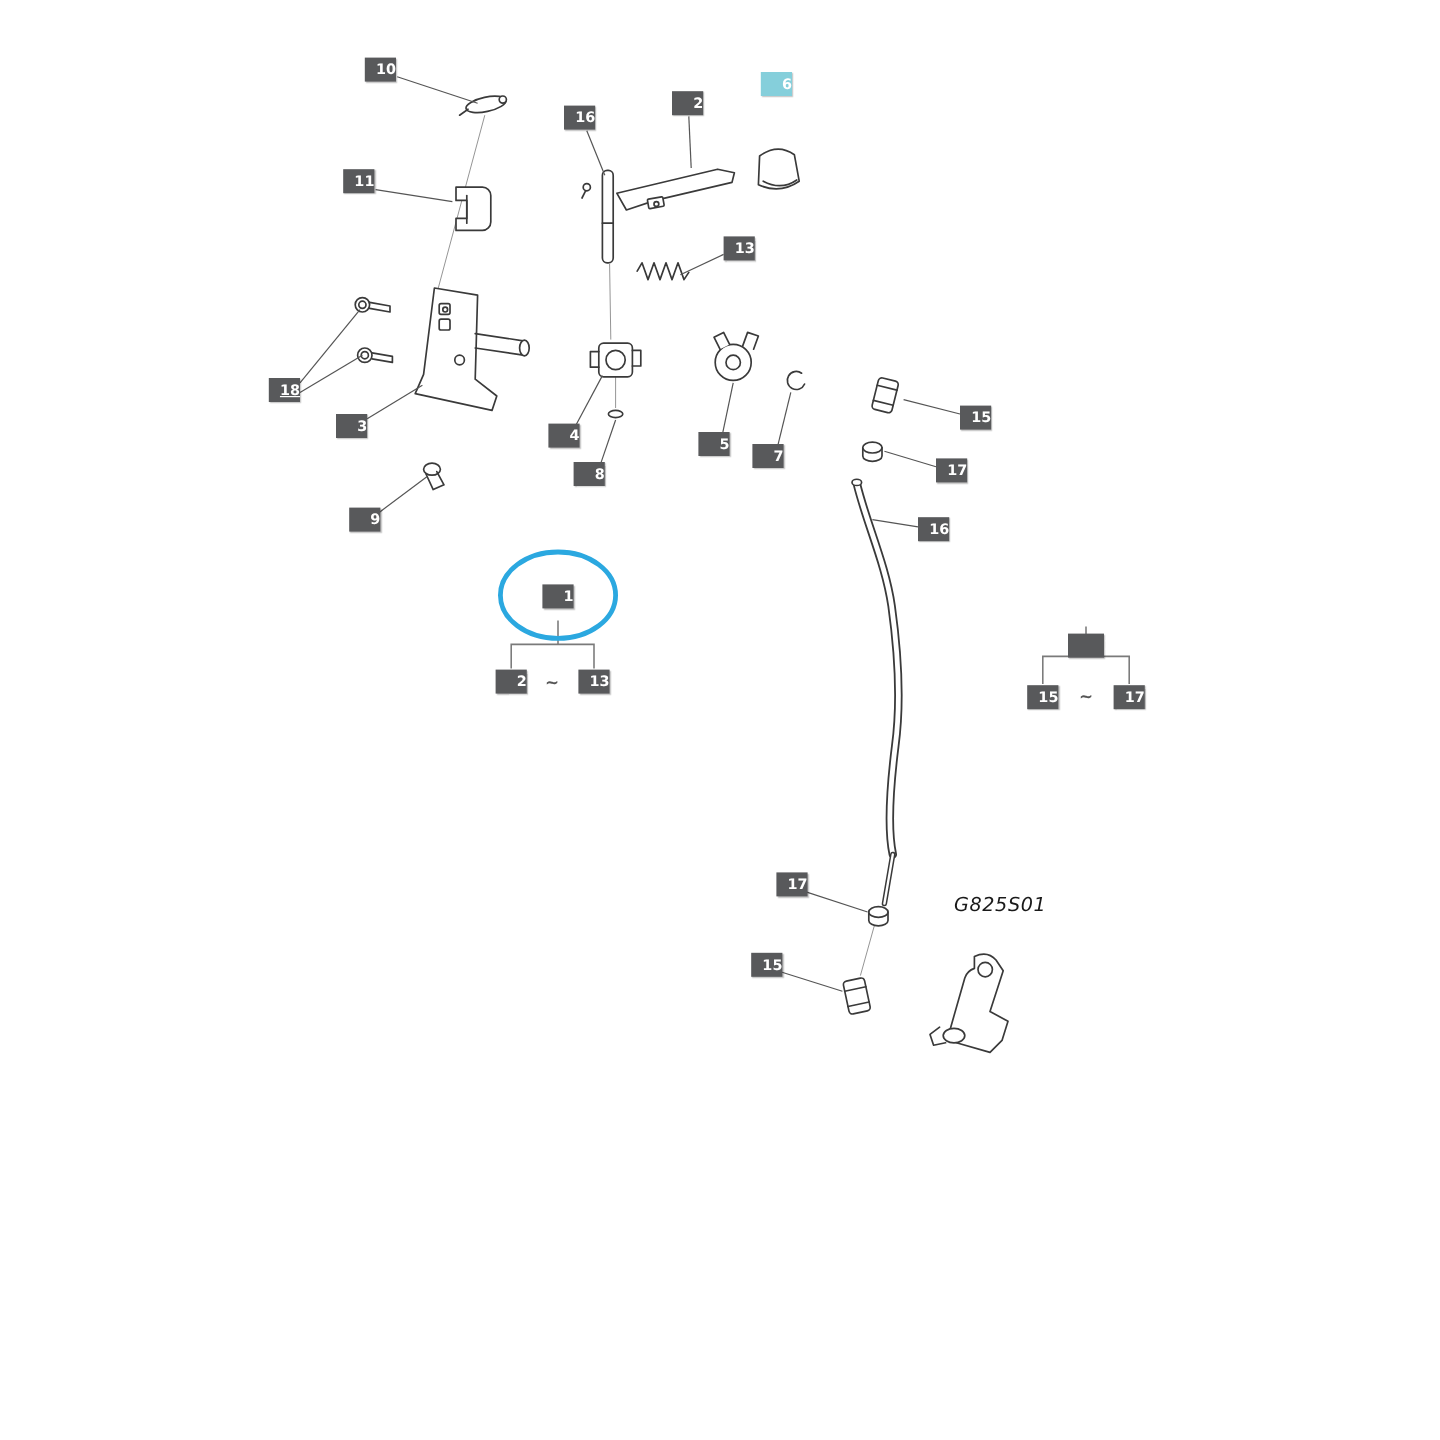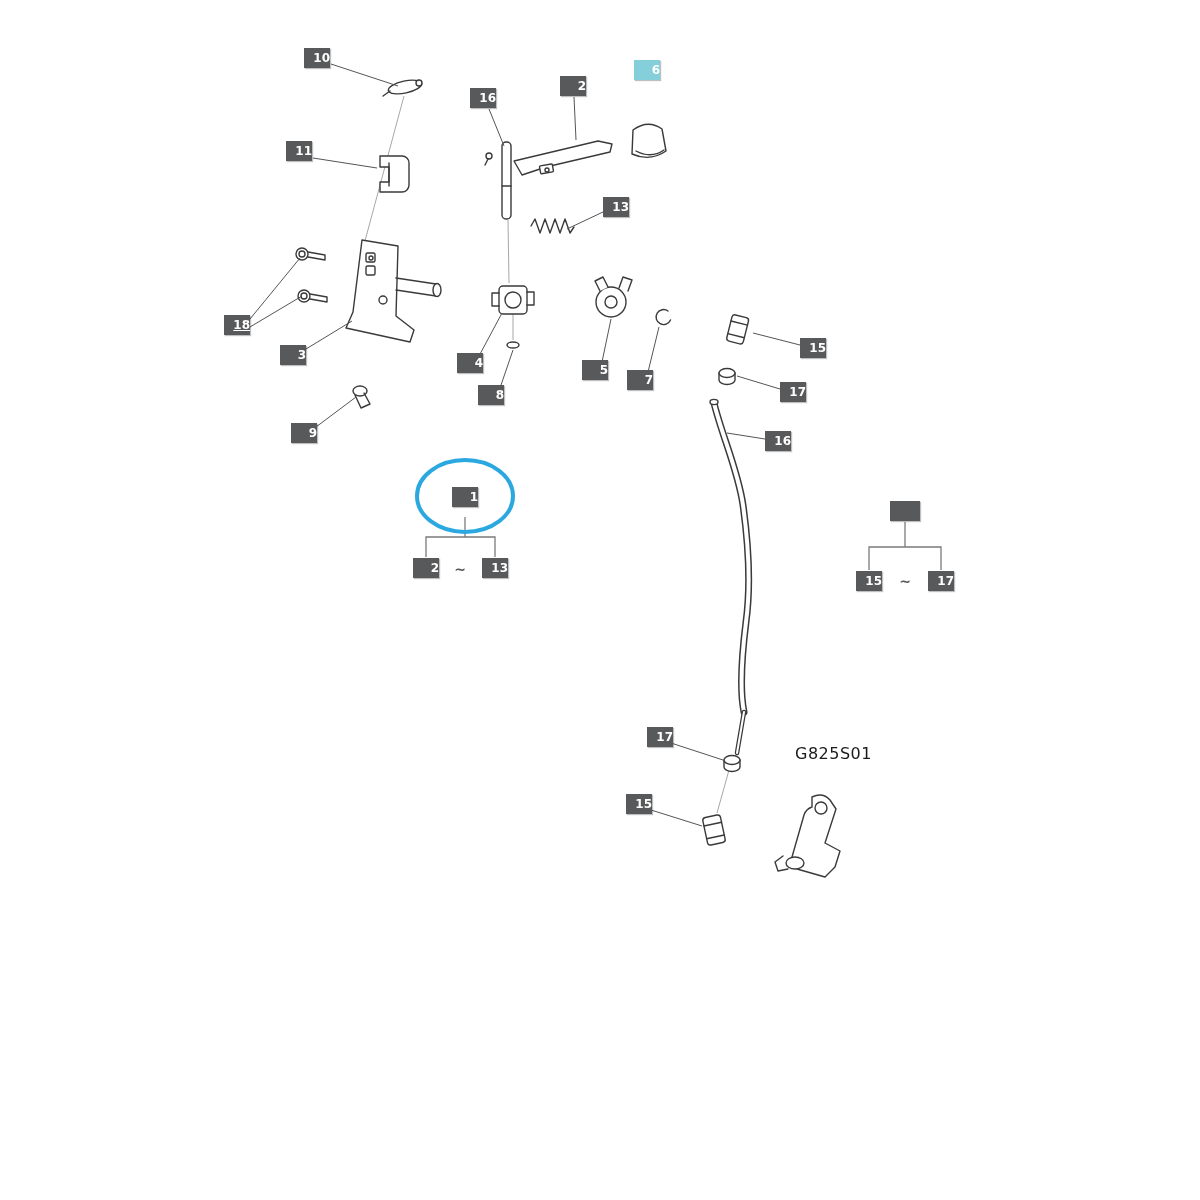--- a/index.html
+++ b/index.html
@@ -16,21 +16,21 @@
     box-shadow:1px 1px 1px rgba(0,0,0,0.25);
     cursor:pointer;user-select:none;
   }
   .plabel.hl{background:#85cfdb;}
   .tilde{
     position:absolute;transform:translate(-50%,-50%);
     color:#555;font-size:14px;font-weight:bold;
   }
   .code-text{
     position:absolute;left:795px;top:744px;
-    font-size:16px;color:#1a1a1a;letter-spacing:0.5px;
+    font-size:16px;color:#1a1a1a;letter-spacing:0.5px;font-style:italic;
   }
 </style>
 </head>
 <body>
 
 <div id="stage">
 
   <svg id="art-svg" width="1200" height="1200" viewBox="0 0 1200 1200">
 
     <g stroke="#909090" stroke-width="0.8" fill="none">
@@ -204,21 +204,21 @@
       <div class="plabel" style="left: 491px; top: 395px;">8</div>
       <div class="plabel" style="left: 595px; top: 370px;">5</div>
       <div class="plabel" style="left: 640px; top: 380px;">7</div>
       <div class="plabel" style="left: 813px; top: 348px;">15</div>
       <div class="plabel" style="left: 793px; top: 392px;">17</div>
       <div class="plabel" style="left: 778px; top: 441px;">16</div>
       <div class="plabel" style="left: 304px; top: 433px;">9</div>
       <div class="plabel" style="left: 465px; top: 497px;">1</div>
       <div class="plabel" style="left: 426px; top: 568px;">2</div>
       <div class="plabel" style="left: 495px; top: 568px;">13</div>
-      <div class="plabel" style="left: 905px; top: 511px; padding-left: 30px;">14</div>
+      <div class="plabel" style="left: 905px; top: 538px; padding-left: 30px;">14</div>
       <div class="plabel" style="left: 869px; top: 581px;">15</div>
       <div class="plabel" style="left: 941px; top: 581px;">17</div>
       <div class="plabel" style="left: 660px; top: 737px;">17</div>
       <div class="plabel" style="left: 639px; top: 804px;">15</div>
       <div class="tilde" style="left: 460px; top: 569px;">~</div>
       <div class="tilde" style="left: 905px; top: 581px;">~</div>
     </div>
 
   <div class="code-text">G825S01</div>
 </div>

